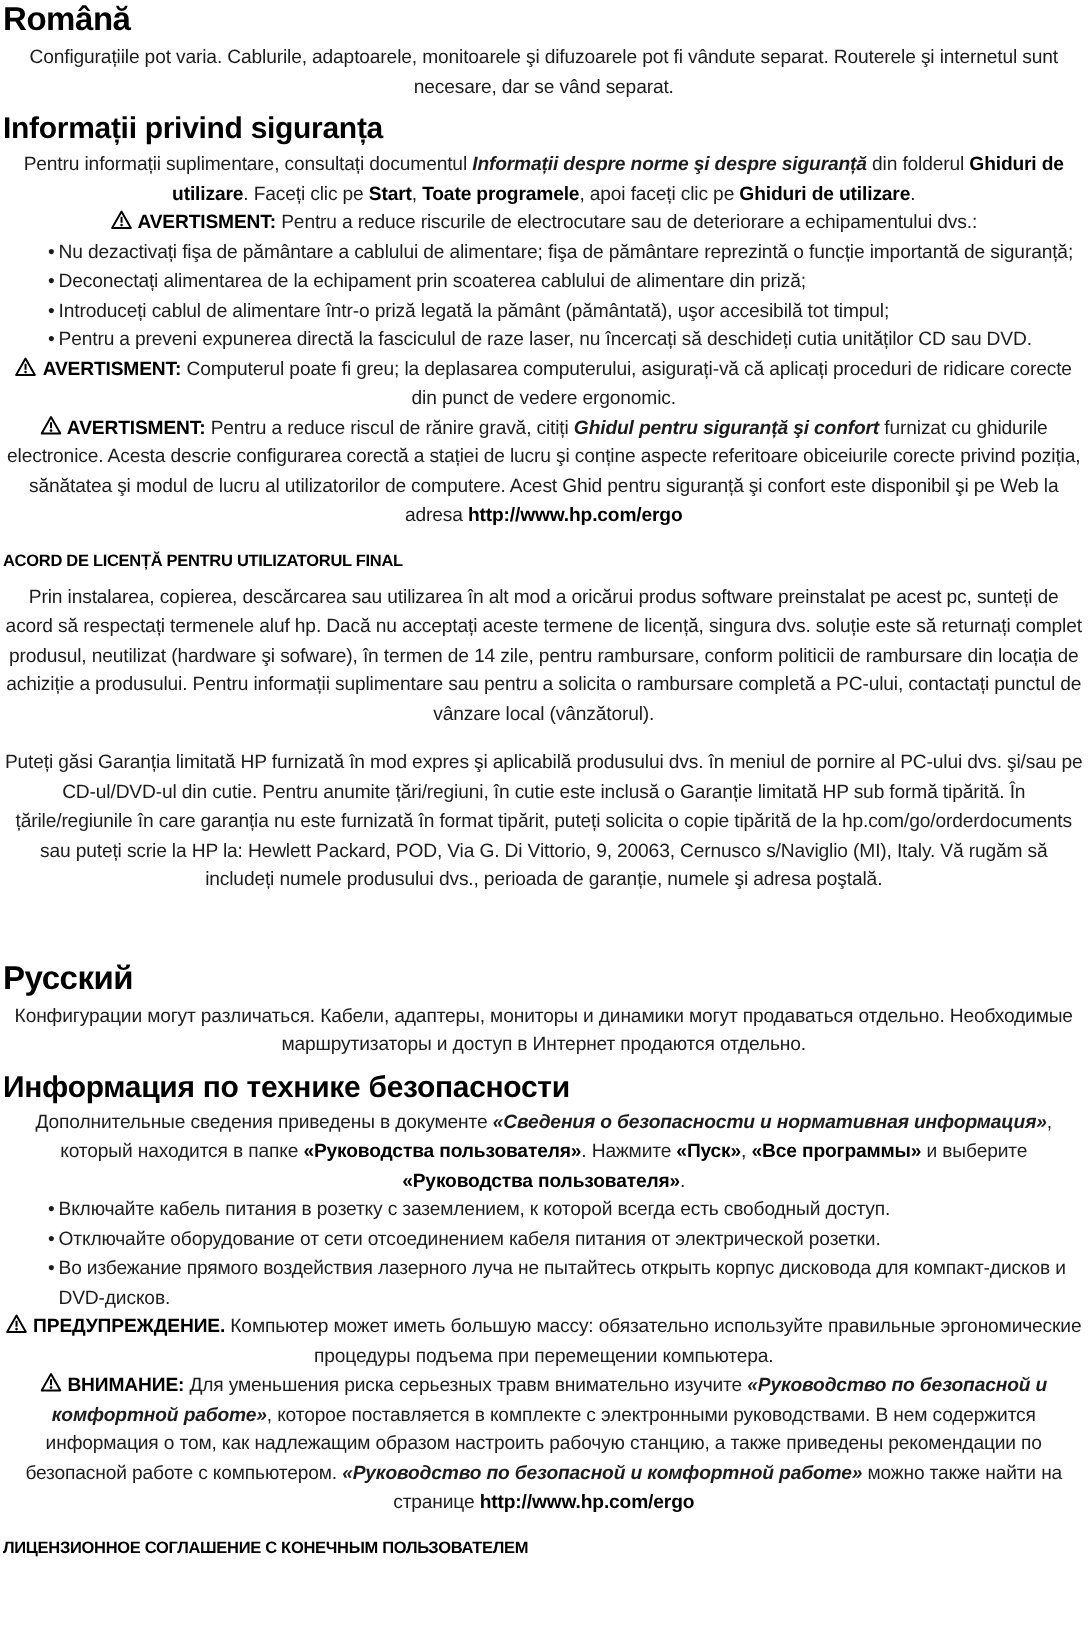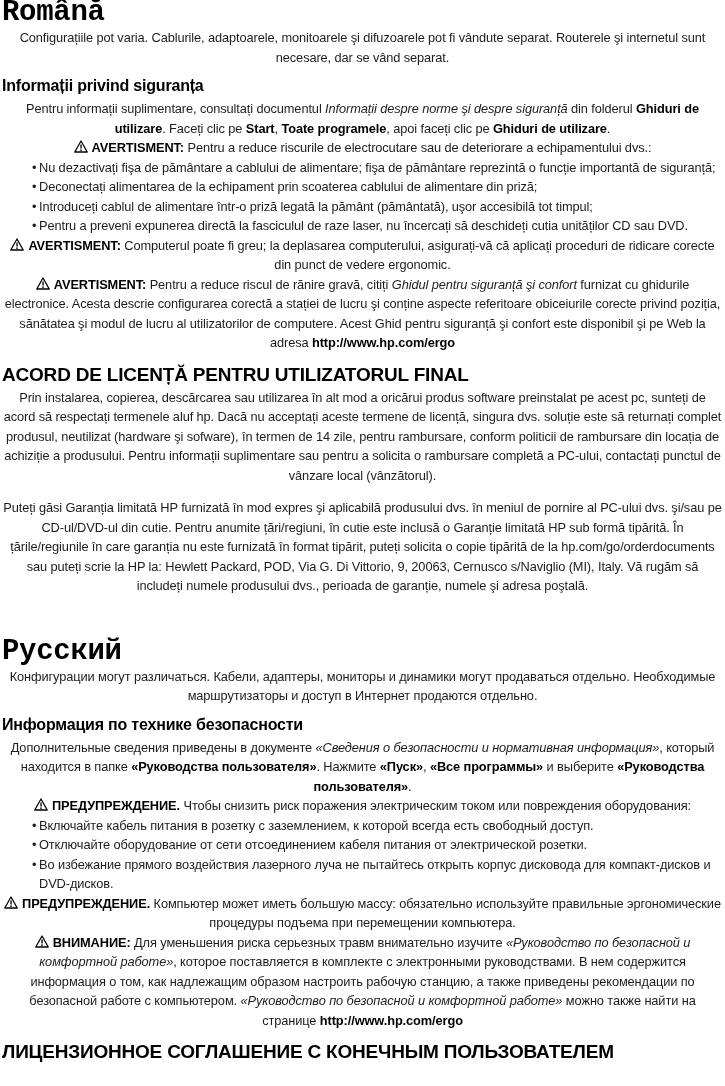--- a/index.html
+++ b/index.html
@@ -8,48 +8,47 @@
     min-height: 1086px;
     background: #ffffff;
     color: #1c1c1c;
     font-family: "Liberation Sans", sans-serif;
     font-size: 12.8px;
     line-height: 19.5px;
     letter-spacing: -0.1px;
   }
   .page { padding: 1px 2px 6px 2px; box-sizing: border-box; }
   h1.lang-title {
-    font-size: 29px;
+    font-size: 22px;
     line-height: 24px;
     font-weight: 800;
     color: #000;
     margin: 0 0 3px 0;
     letter-spacing: -0.3px;
-    font-family: Liberation Mono, monospace;
   }
   h2.section-heading {
-    font-size: 16px;
+    font-size: 20px;
     line-height: 20px;
     font-weight: 800;
     color: #000;
     margin: 9px 0 3px 0;
     letter-spacing: -0.2px;
   }
   h2.eula-heading {
-    font-size: 19px;
+    font-size: 11px;
     line-height: 21px;
     font-weight: 800;
     color: #000;
     margin: 11px 0 3px 0;
     letter-spacing: -0.2px;
   }
   p { margin: 0; text-align: center; }
   p.gap-top { margin-top: 13px; }
   .b { font-weight: bold; color: #000; }
-  .i { font-style: italic; }
+  .i { font-style: italic; font-weight: bold; }
   .warning { margin: 0; }
   .warn-icon {
     display: inline-block;
     width: 14px;
     height: 13px;
     margin-right: 4px;
     vertical-align: -1px;
   }
   .warn-icon svg { display: block; width: 100%; height: 100%; }
   ul.bullets {
@@ -116,27 +115,20 @@
     <p class="gap-top">Puteți găsi Garanția limitată HP furnizată în mod expres şi aplicabilă produsului dvs. în meniul de pornire al PC-ului dvs. şi/sau pe CD-ul/DVD-ul din cutie. Pentru anumite țări/regiuni, în cutie este inclusă o Garanție limitată HP sub formă tipărită. În țările/regiunile în care garanția nu este furnizată în format tipărit, puteți solicita o copie tipărită de la hp.com/go/orderdocuments sau puteți scrie la HP la: Hewlett Packard, POD, Via G. Di Vittorio, 9, 20063, Cernusco s/Naviglio (MI), Italy. Vă rugăm să includeți numele produsului dvs., perioada de garanție, numele şi adresa poştală.</p>
   </section>
 
   <section class="ru">
     <h1 class="lang-title">Русский</h1>
     <p class="intro" style="margin-bottom:9px;">Конфигурации могут различаться. Кабели, адаптеры, мониторы и динамики могут продаваться отдельно. Необходимые маршрутизаторы и доступ в Интернет продаются отдельно.</p>
 
     <h2 class="section-heading">Информация по технике безопасности</h2>
     <p><span>Дополнительные сведения приведены в документе </span><span class="i">«Сведения о безопасности и нормативная информация»</span><span>, который находится в папке </span><span class="b">«Руководства пользователя»</span><span>. Нажмите </span><span class="b">«Пуск»</span><span>, </span><span class="b">«Все программы»</span><span> и выберите </span><span class="b">«Руководства пользователя»</span><span>.</span></p>
 
-    <p class="warning">
-      <span class="warn-icon"><svg viewBox="0 0 24 22">
-            <path d="M12 1.6 L22.7 20.4 L1.3 20.4 Z" fill="none" stroke="#000" stroke-width="2.2" stroke-linejoin="round"></path>
-            <rect x="10.9" y="7.6" width="2.3" height="6.8" fill="#000"></rect>
-            <circle cx="12.05" cy="17.1" r="1.5" fill="#000"></circle>
-          </svg></span><span><span class="b">ПРЕДУПРЕЖДЕНИЕ.</span><span> Чтобы снизить риск поражения электрическим током или повреждения оборудования:</span></span>
-    </p>
     <ul class="bullets">
       <li>Включайте кабель питания в розетку с заземлением, к которой всегда есть свободный доступ.</li>
       <li>Отключайте оборудование от сети отсоединением кабеля питания от электрической розетки.</li>
       <li>Во избежание прямого воздействия лазерного луча не пытайтесь открыть корпус дисковода для компакт-дисков и DVD-дисков.</li>
     </ul>
 
     <p class="warning">
       <span class="warn-icon"><svg viewBox="0 0 24 22">
             <path d="M12 1.6 L22.7 20.4 L1.3 20.4 Z" fill="none" stroke="#000" stroke-width="2.2" stroke-linejoin="round"></path>
             <rect x="10.9" y="7.6" width="2.3" height="6.8" fill="#000"></rect>

